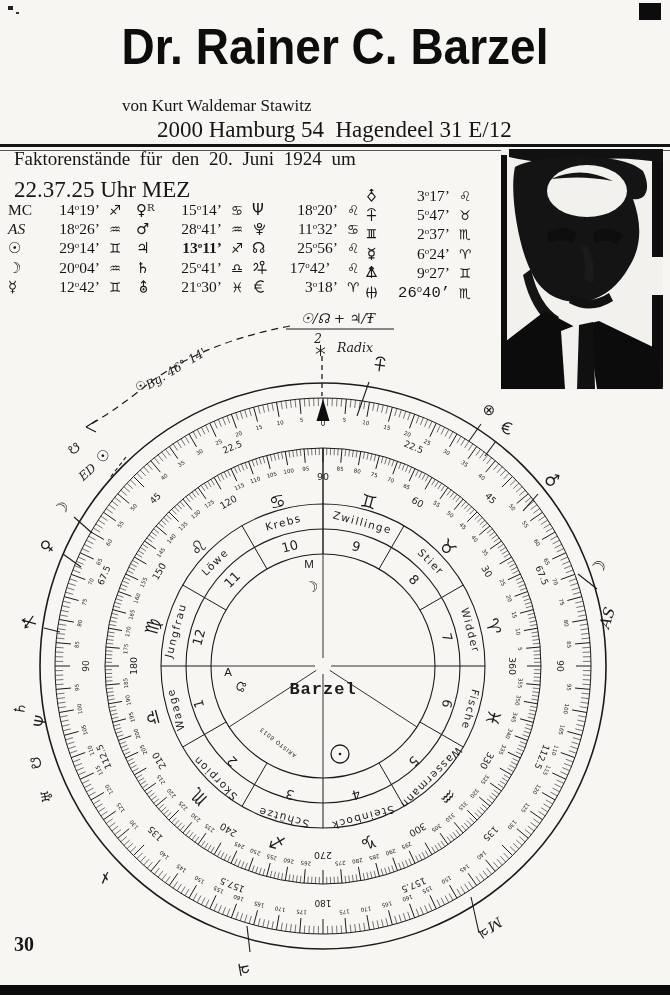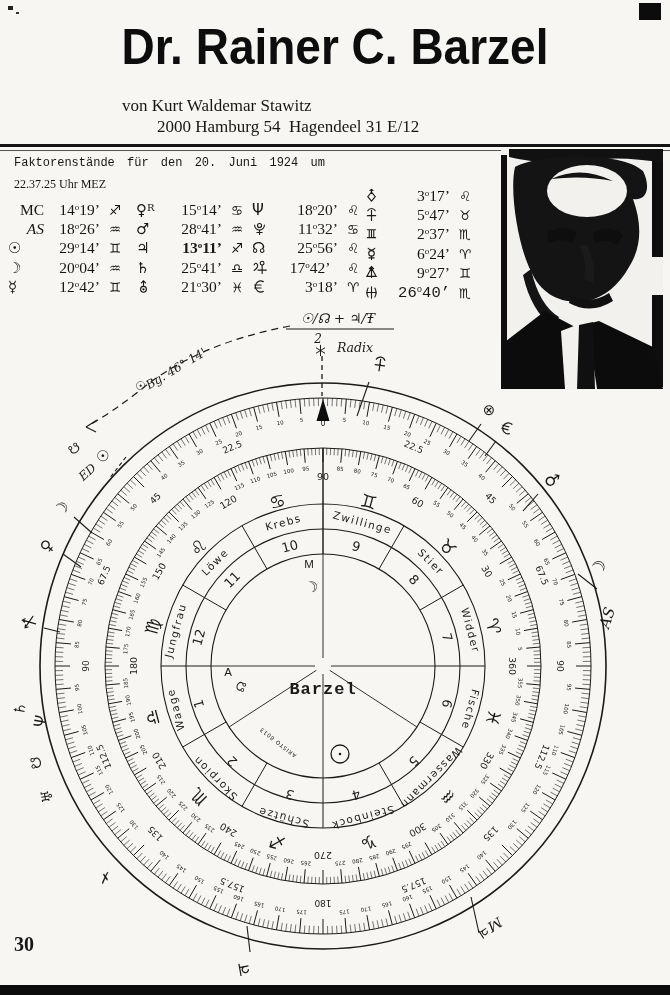--- a/index.html
+++ b/index.html
@@ -4,31 +4,31 @@
 <style>
   html,body{margin:0;padding:0;}
   body{width:670px;height:995px;position:relative;background:#f7f6f2;overflow:hidden;
        font-family:"Liberation Serif",serif;color:#161616;}
   .abs{position:absolute;}
   
   #title{left:70px;top:20px;width:530px;text-align:center;
          font-family:"Liberation Sans",sans-serif;font-weight:900;font-size:46px;
          letter-spacing:0px;transform:scaleY(1.08);color:#0d0d0d;}
   #byline{left:122px;top:96px;font-size:17px;white-space:pre;}
-  #address{left:157px;top:117px;font-size:17px;white-space:pre;}
+  #address{left:157px;top:117px;font-size:23px;white-space:pre;}
   #rule1{left:0;top:144px;width:670px;height:3px;background:#141414;}
   #rule2{left:0;top:150px;width:670px;height:1px;background:#555;}
   
-  #fh1{left:14px;top:156px;font-size:12px;word-spacing:5px;font-family:Liberation Mono, monospace;}
-  #fh2{left:14px;top:177px;font-size:12px;}
+  #fh1{left:14px;top:148px;font-size:19px;word-spacing:5px;}
+  #fh2{left:14px;top:177px;font-size:23px;}
   
   .fcol{position:absolute;font-size:15px;}
   .frow{height:19.4px;display:flex;align-items:center;white-space:nowrap;}
   .fg{display:inline-block;text-align:left;font-family:"DejaVu Sans",sans-serif;font-size:15px;}
-  .fg.txt{font-family:"Liberation Serif",serif;font-size:15.5px;text-align:right;}
+  .fg.txt{font-family:"Liberation Serif",serif;font-size:15.5px;}
   .fdeg{display:inline-block;text-align:right;font-size:15.5px;}
   .fsign{display:inline-block;margin-left:9px;font-family:"DejaVu Sans",sans-serif;font-size:13.5px;}
   sup.dg{font-size:9px;vertical-align:5px;}
   sup.rx{font-size:10px;vertical-align:4px;font-family:"DejaVu Serif",serif;}
   .pgly{width:15px;height:15px;vertical-align:-2px;}
   
   #photo{left:501px;top:149px;width:162px;height:241px;}
   
   #chart{left:0;top:0;width:670px;height:995px;}
   

